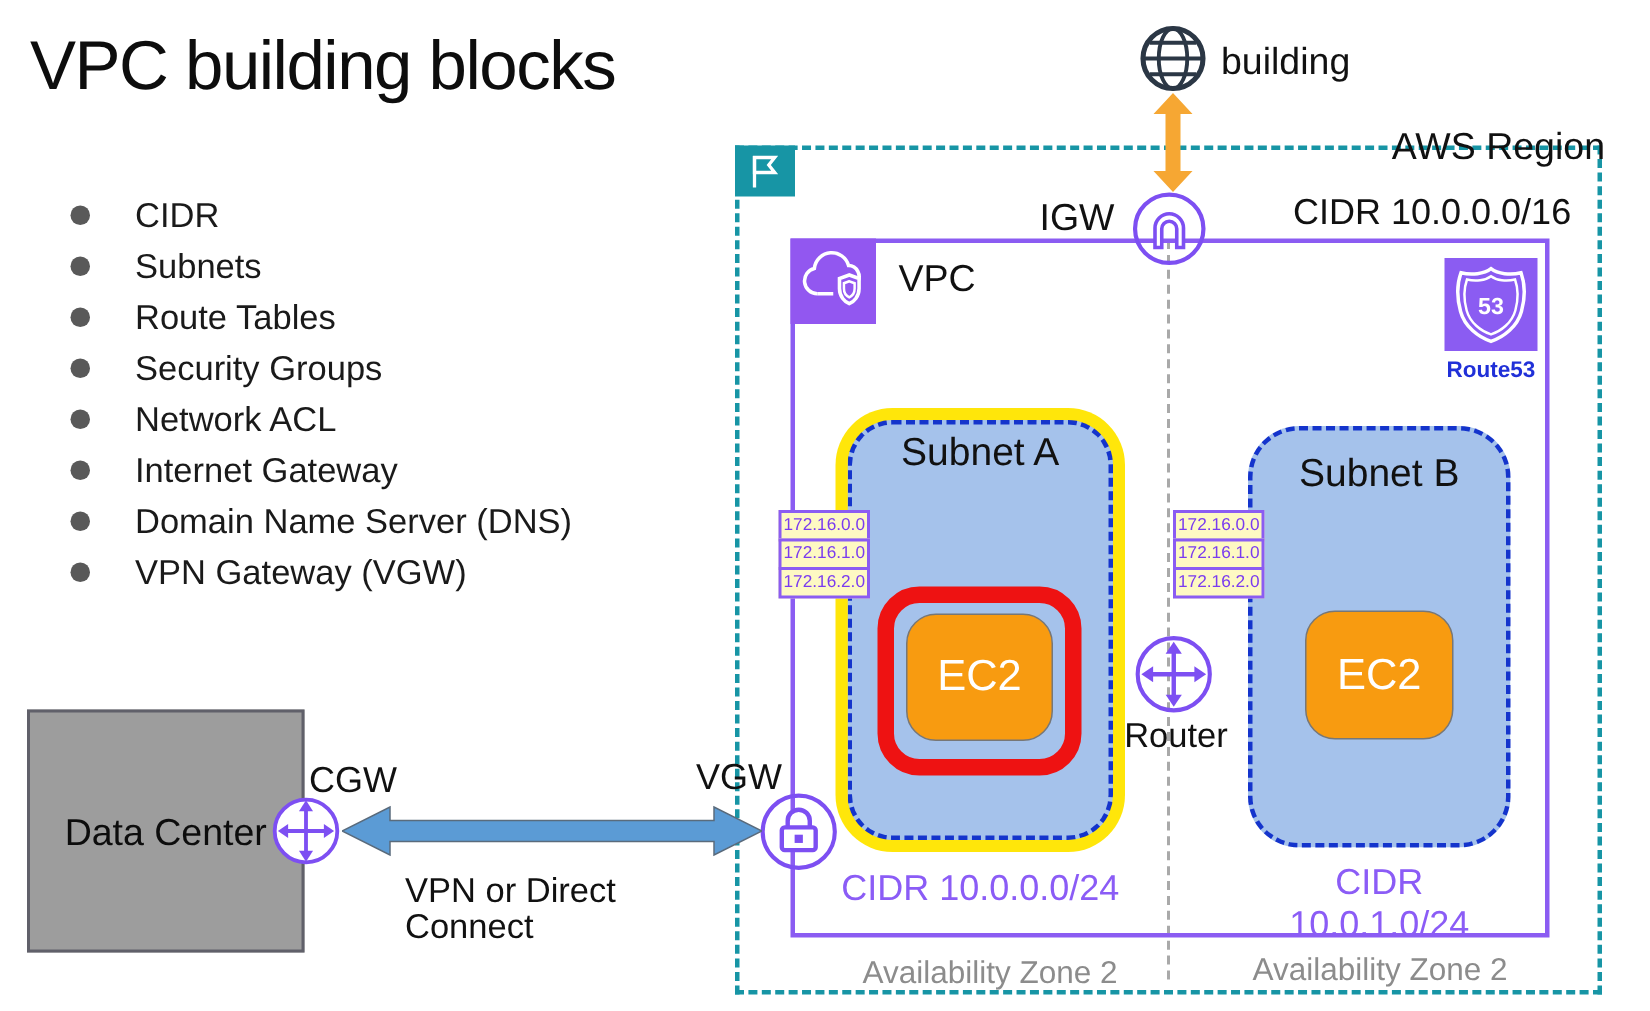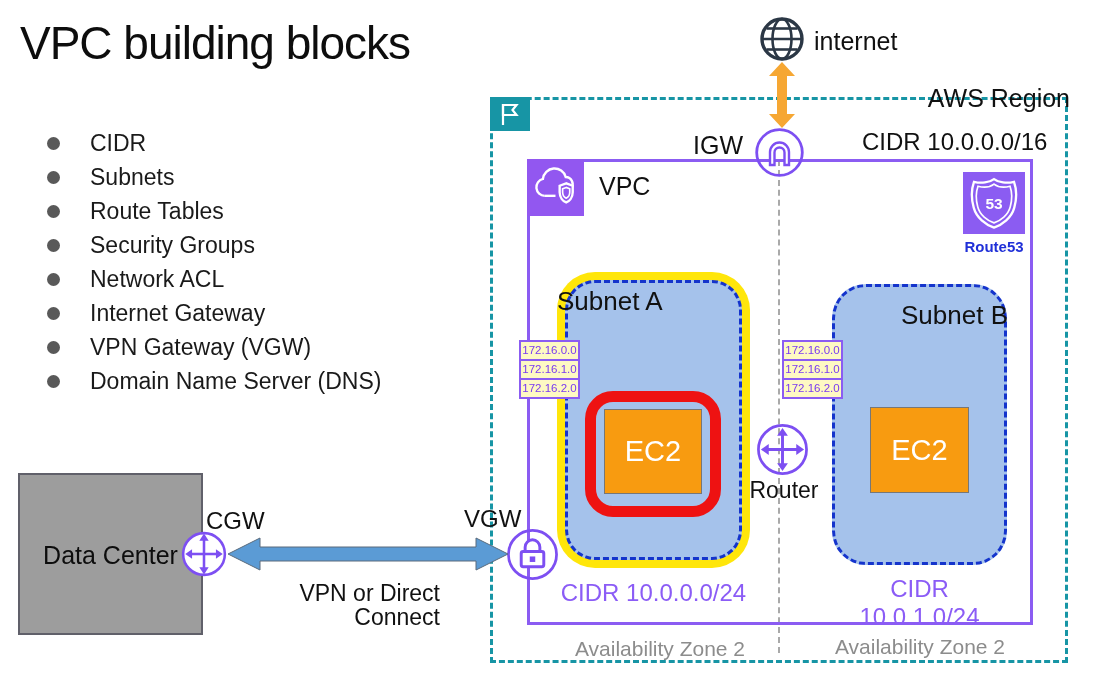--- a/index.html
+++ b/index.html
@@ -1,18 +1,18 @@
 <!DOCTYPE html>
 <html><head>
 <meta charset="utf-8">
 <style>
   html,body{margin:0;padding:0;background:#fff;}
   #canvas{position:relative;width:1100px;height:674px;background:#fff;overflow:hidden;
           font-family:"Liberation Sans",sans-serif;color:#111;}
-  .abs{position:absolute;}
+  .abs{position:absolute;text-align:center;}
 
   
   #title{left:20px;top:16px;font-size:46px;letter-spacing:-1px;color:#0d0d0d;}
   #bullets{left:47px;top:126px;margin:0;padding:0;list-style:none;}
   #bullets li{display:flex;align-items:center;height:34px;font-size:23px;color:#1a1a1a;}
   .dot{width:13px;height:13px;border-radius:50%;background:#595959;margin-right:30px;flex:0 0 13px;}
 
   
   #region-box{left:490px;top:97px;width:578px;height:566px;border:3px dashed #1795a5;box-sizing:border-box;z-index:1;}
   #flag{left:490px;top:97px;width:40px;height:34px;background:#1795a5;z-index:2;}
@@ -32,30 +32,30 @@
   #igw-label{left:685px;top:131px;width:58px;text-align:right;font-size:25px;z-index:6;}
   #cidr16-label{left:862px;top:128px;font-size:24px;z-index:6;}
   #r53-icon{left:963px;top:172px;width:62px;height:62px;background:#8b5cf2;z-index:5;}
   #r53-label{left:953px;top:238px;width:82px;text-align:center;font-size:15px;font-weight:700;color:#2030d8;z-index:6;}
 
   
   #subnet-a{left:557px;top:272px;width:193px;height:296px;background:#ffe60a;border-radius:38px;padding:8px;box-sizing:border-box;z-index:4;}
   #subnet-a-inner{width:100%;height:100%;background:#a5c2eb;border:3px dashed #1434cc;border-radius:30px;box-sizing:border-box;}
   #subnet-a-label{left:557px;top:286px;width:193px;font-size:26px;z-index:6;}
   #subnet-b{left:832px;top:284px;width:175px;height:281px;background:#a5c2eb;border:3.5px dashed #1434cc;border-radius:34px;box-sizing:border-box;z-index:4;}
-  #subnet-b-label{left:832px;top:300px;width:175px;text-align:center;font-size:26px;z-index:6;padding-left:35px;}
+  #subnet-b-label{left:832px;top:300px;width:175px;text-align:center;font-size:26px;z-index:6;}
 
   .ipchip{width:57px;height:17px;background:#fef9c3;border:2px solid #8b5cf2;box-sizing:content-box;
           font-size:11.5px;line-height:17px;text-align:center;color:#7a3bf0;z-index:7;}
   #ipa0{left:519px;top:340px;} #ipa1{left:519px;top:359px;} #ipa2{left:519px;top:378px;}
   #ipb0{left:782px;top:340px;} #ipb1{left:782px;top:359px;} #ipb2{left:782px;top:378px;}
 
   
   #sg-a{left:585px;top:391px;width:136px;height:126px;border:11px solid #ee1212;border-radius:28px;background:#a5c2eb;box-sizing:border-box;z-index:5;}
-  .ec2{background:#f89b10;border:1.5px solid #777;border-radius:0;display:flex;align-items:center;justify-content:center;
+  .ec2{background:#f89b10;border:1.5px solid #777;border-radius:20px;display:flex;align-items:center;justify-content:center;
        color:#fff;font-size:29px;z-index:6;box-sizing:border-box;}
   #ec2-a{left:604px;top:409px;width:98px;height:85px;}
   #ec2-b{left:870px;top:407px;width:99px;height:86px;}
 
   
   #router-icon{left:756px;top:423px;width:53px;height:53px;z-index:5;}
   #router-label{left:746px;top:477px;width:76px;text-align:center;font-size:23px;z-index:6;}
   #vgw-icon{left:506px;top:528px;width:53px;height:53px;z-index:5;}
   #vgw-label{left:464px;top:505px;font-size:24px;z-index:6;}
 
@@ -66,21 +66,21 @@
   .az{font-size:21px;color:#8c8c8c;text-align:center;z-index:6;}
   #az1{left:540px;top:637px;width:240px;}
   #az2{left:815px;top:635px;width:210px;}
 
   
   #dc-box{left:18px;top:473px;width:185px;height:162px;background:#9d9d9d;border:2px solid #60606a;box-sizing:border-box;z-index:1;}
   #dc-label{left:18px;top:541px;width:185px;text-align:center;font-size:25px;color:#0d0d0d;z-index:6;}
   #cgw-icon{left:181px;top:531px;width:46px;height:46px;z-index:5;}
   #cgw-label{left:206px;top:507px;font-size:24px;z-index:6;}
   #blue-arrow{left:228px;top:537px;width:280px;height:34px;z-index:6;}
-  #vpn-label{left:270px;top:581px;width:170px;text-align:right;font-size:23px;line-height:24px;z-index:6;}
+  #vpn-label{left:270px;top:581px;width:170px;text-align:left;font-size:23px;line-height:24px;z-index:6;}
 </style>
 </head>
 <body>
 
 <div id="canvas">
 
   <div class="abs" id="title">VPC building blocks</div>
 
   <ul class="abs" id="bullets">
     <li>
@@ -102,25 +102,25 @@
     <li>
         <span class="dot"></span>
         <span>Network ACL</span>
       </li>
     <li>
         <span class="dot"></span>
         <span>Internet Gateway</span>
       </li>
     <li>
         <span class="dot"></span>
+        <span>Domain Name Server (DNS)</span>
+      </li>
+    <li>
+        <span class="dot"></span>
         <span>VPN Gateway (VGW)</span>
-      </li>
-    <li>
-        <span class="dot"></span>
-        <span>Domain Name Server (DNS)</span>
       </li>
   </ul>
 
   <div class="abs" id="region-box"></div>
   <div class="abs" id="flag">
     <svg width="40" height="34" viewBox="0 0 40 34" fill="none">
       <line x1="13" y1="28" x2="13" y2="7" stroke="#fff" stroke-width="2.2"></line>
       <path d="M13 8 h13.5 l-4 5 4 5 H13 Z" stroke="#fff" stroke-width="2.2" fill="none"></path>
     </svg>
   </div>
@@ -128,21 +128,21 @@
 
   <div class="abs" id="globe">
     <svg width="50" height="50" viewBox="0 0 50 50" fill="none" stroke="#2b3745">
       <circle cx="25" cy="25" r="20" stroke-width="3.4"></circle>
       <ellipse cx="25" cy="25" rx="9.5" ry="20" stroke-width="2.6"></ellipse>
       <line x1="5" y1="25" x2="45" y2="25" stroke-width="2.6"></line>
       <line x1="9.5" y1="14.5" x2="40.5" y2="14.5" stroke-width="2.6"></line>
       <line x1="9.5" y1="35.5" x2="40.5" y2="35.5" stroke-width="2.6"></line>
     </svg>
   </div>
-  <div class="abs" id="internet-label">internet</div>
+  <div class="abs" id="internet-label">building</div>
   <div class="abs" id="orange-arrow">
     <svg width="28" height="66" viewBox="0 0 28 66">
       <polygon points="14,0 27,14 19,14 19,52 27,52 14,66 1,52 9,52 9,14 1,14" fill="#f6a733"></polygon>
     </svg>
   </div>
   <div class="abs" id="az-divider"></div>
 
   <div class="abs" id="vpc-box"></div>
   <div class="abs" id="vpc-icon">
     <svg width="57" height="57" viewBox="0 0 48 48" fill="none">

